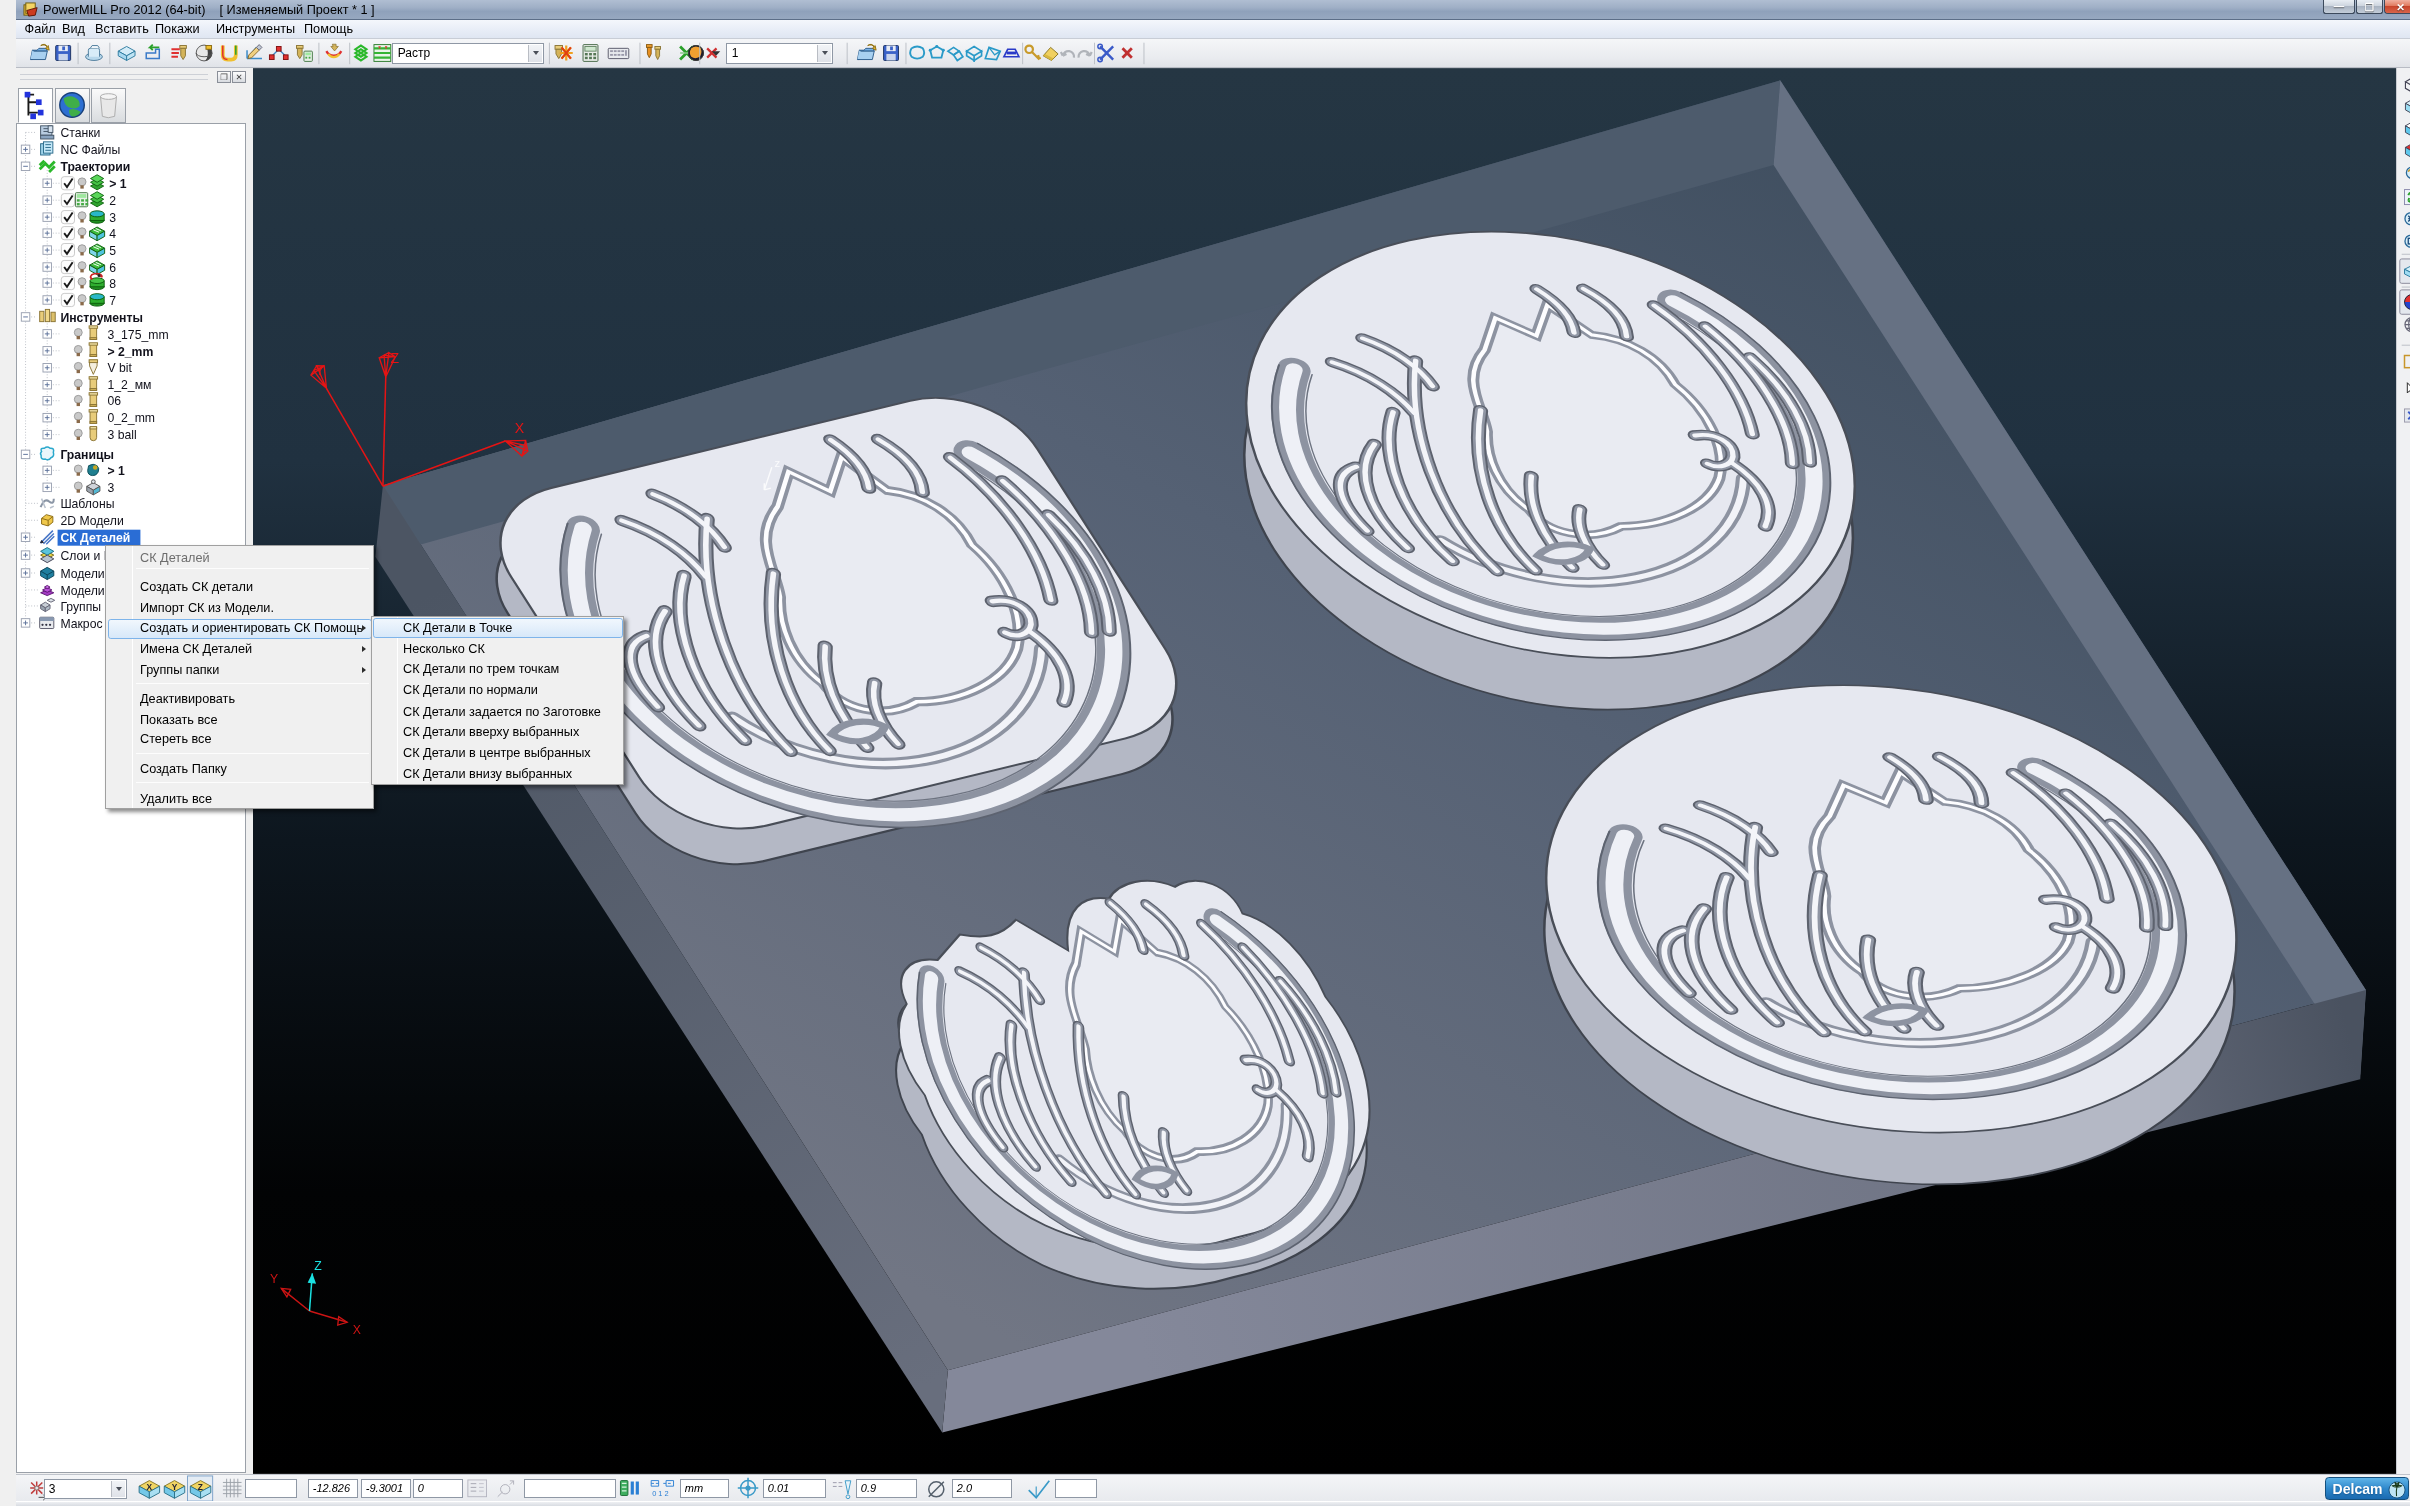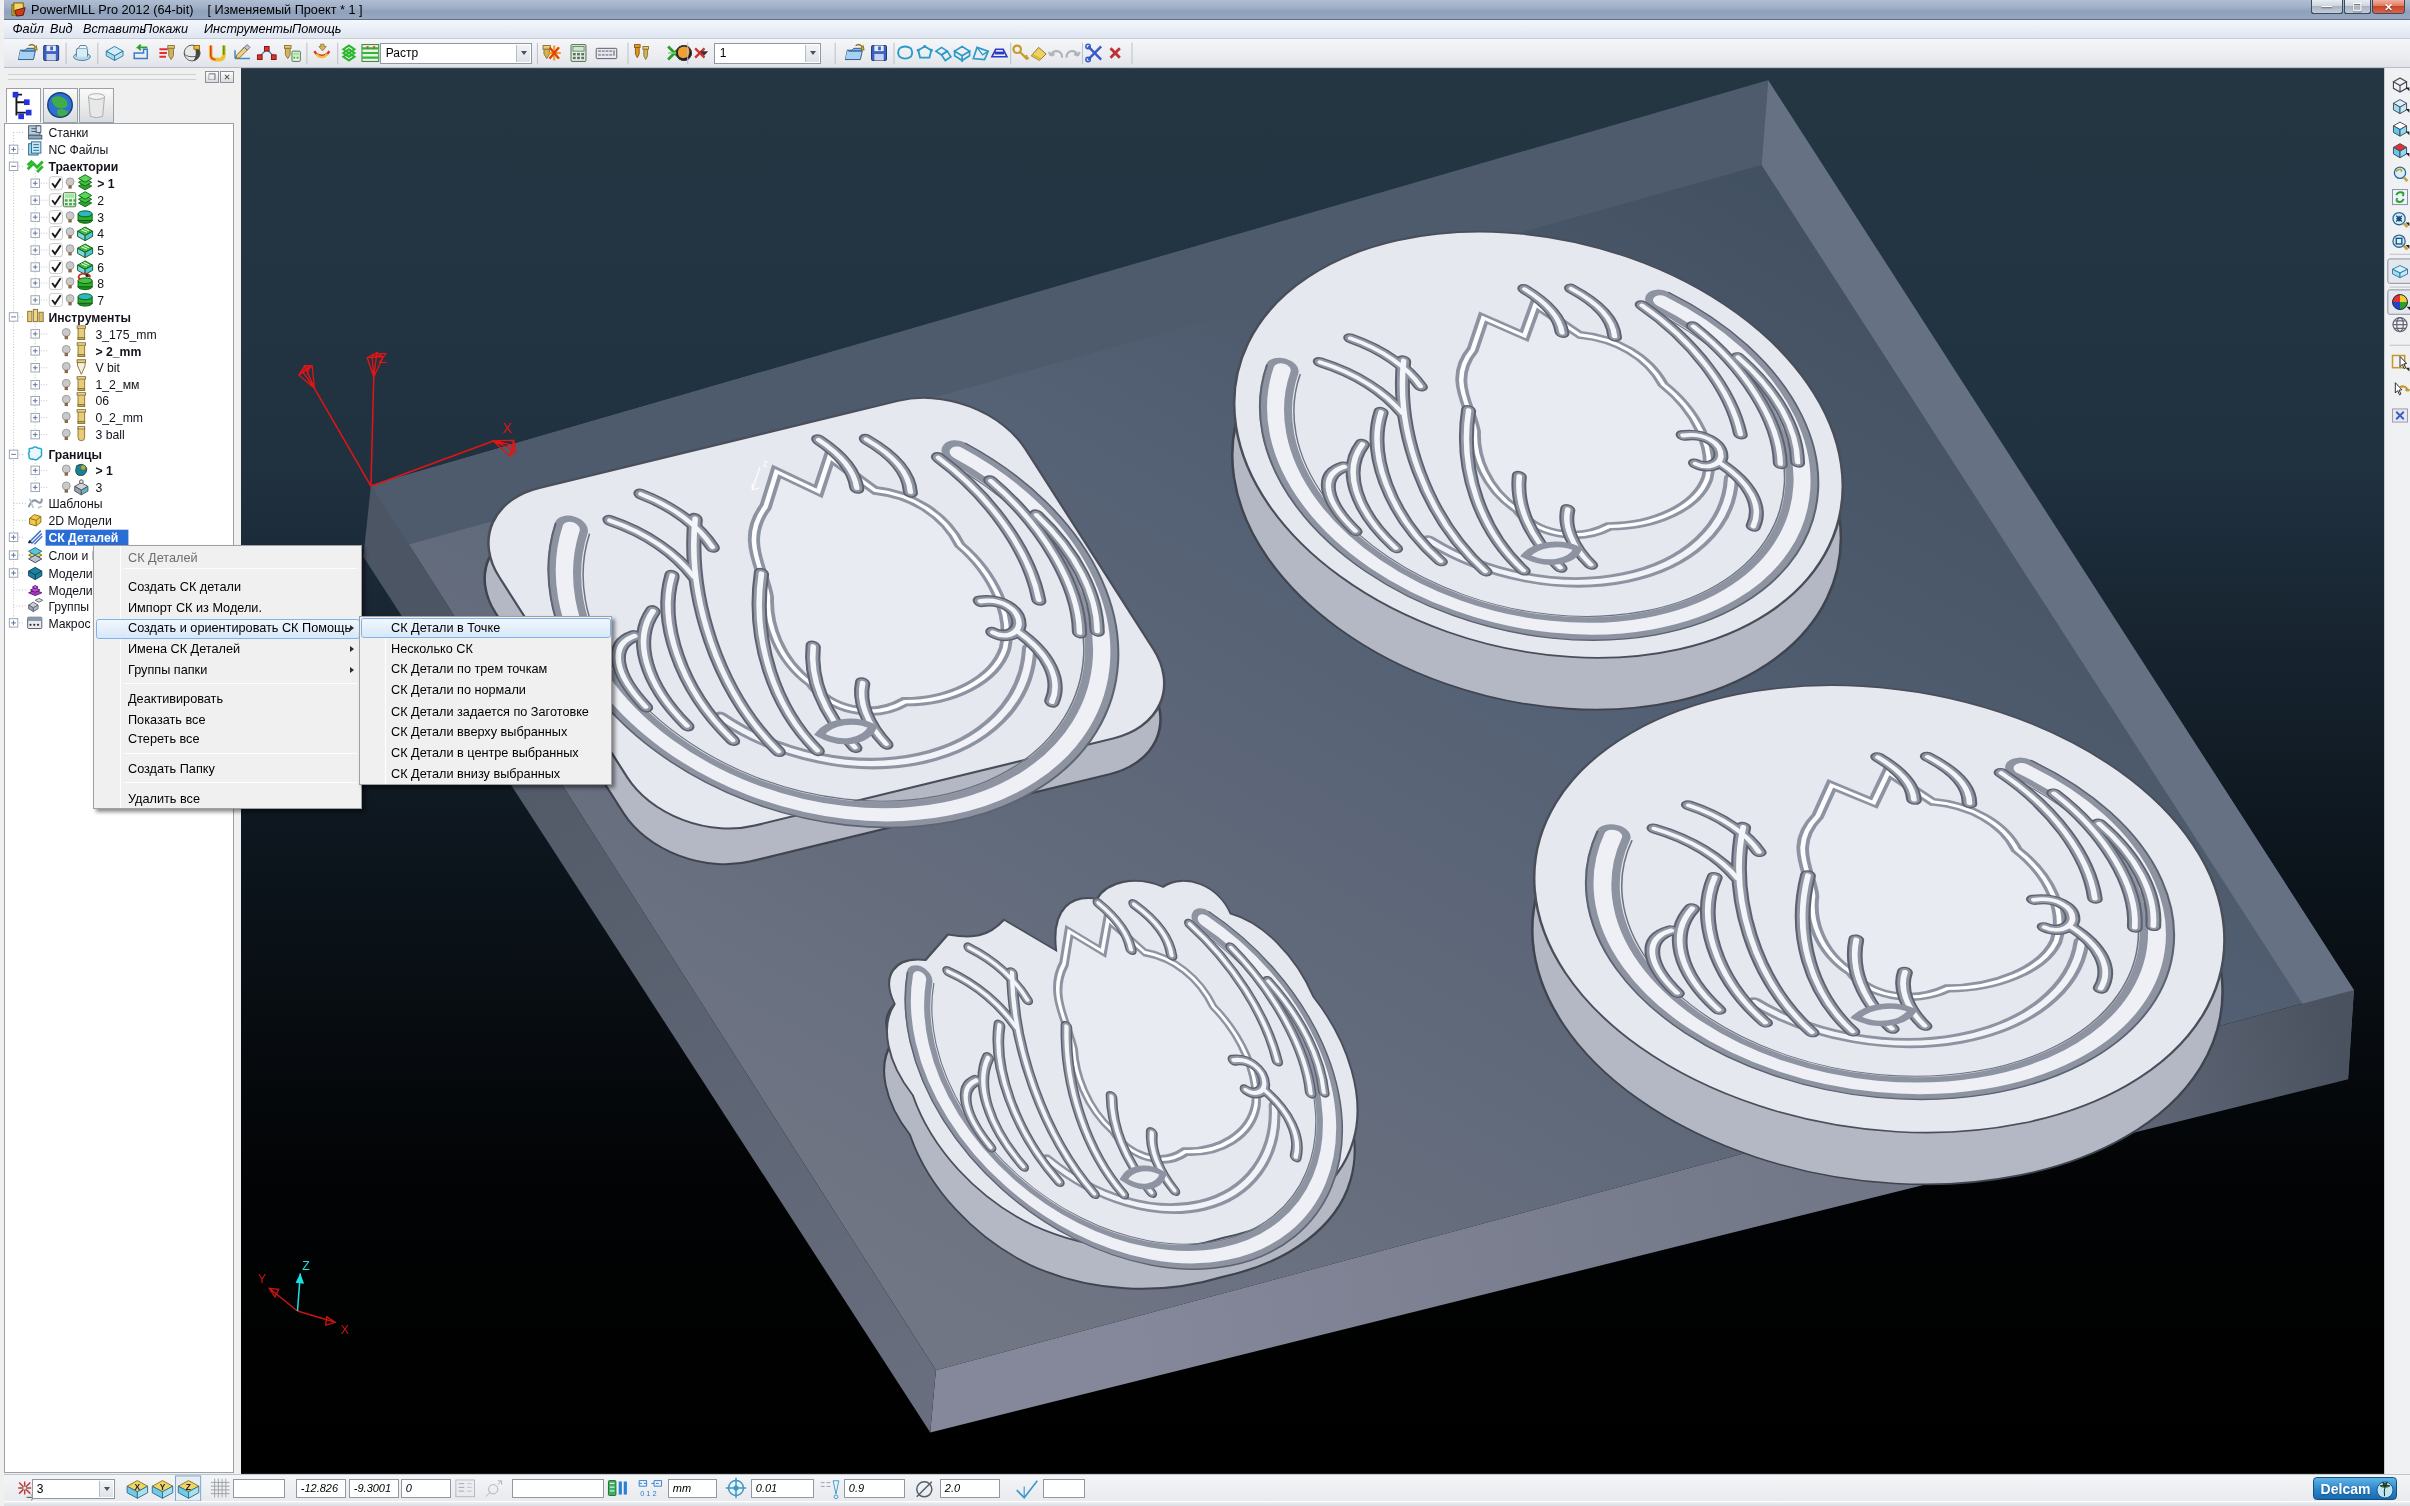--- a/index.html
+++ b/index.html
@@ -1,35 +1,35 @@
 <!DOCTYPE html>
 <html style="font-size:15px"><head>
 <meta charset="utf-8">
 <style>
 * { margin:0; padding:0; box-sizing:border-box; }
 html,body { width:2411px; height:1507px; overflow:hidden; font-family:"Liberation Sans",sans-serif; background:#f0f0f0; }
-#root { position:absolute; left:4px; top:0; width:2334px; height:1507px; }
+#root { position:absolute; left:16px; top:0; width:2334px; height:1507px; }
 .abs { position:absolute; }
 
 
 #titlebar { position:absolute; left:0; top:0; width:2411px; height:20px;
   background:linear-gradient(180deg,#b0bed2 0%,#9fafc6 40%,#8fa1bb 60%,#97a8c0 100%);
   border-bottom:0.9px solid #5c6e88; }
 #titlebar .ttext { position:absolute; left:27px; top:2.8px; font-size:12.7px; color:#000; }
 .winbtn { position:absolute; top:0; height:14px; border:0.9px solid #3c4a5c; border-top:none;
   background:linear-gradient(180deg,#e8edf3 0%,#cdd5df 45%,#aab4c2 50%,#c3cdd9 100%); }
 .winbtn.close { background:linear-gradient(180deg,#f0b0a0 0%,#e07a5f 45%,#c8452c 50%,#d8654a 100%); }
 .winbtn span { position:absolute; left:50%; top:50%; transform:translate(-50%,-52%); font-weight:bold; font-size:10.4px; color:#fff; text-shadow:0 0.9px 0.9px #00000088;}
 .winbtn span.dash { color:#fff; }
 
 
 #menubar { position:absolute; left:0; top:20px; width:2411px; height:19px;
   background:linear-gradient(180deg,#f4f7fc 0%,#e9eef7 50%,#dfe6f2 100%);
   border-bottom:0.9px solid #c8cdd6; }
-#menubar .mi { position:absolute; top:1.9px; font-size:12.7px; color:#000;font-style:italic; }
+#menubar .mi { position:absolute; top:1.9px; font-size:12.7px; color:#000; }
 
 
 #toolbar { position:absolute; left:0; top:39px; width:2411px; height:29px;
   background:linear-gradient(180deg,#f5f6f8 0%,#e9ebef 70%,#e0e3e8 100%);
   border-bottom:0.9px solid #b8bcc4; }
 .combo { position:absolute; background:#fff; border:0.9px solid #8f98a5; font-size:12px; color:#000; }
 .combo .arr { position:absolute; right:0.9px; top:0.9px; bottom:0.9px; width:14px; background:linear-gradient(180deg,#f2f4f7,#dfe2e8); border-left:0.9px solid #b9bdc4; }
 .combo .arr:after { content:""; position:absolute; left:3.8px; top:6.6px; border:3.8px solid transparent; border-top:4.7px solid #4a4f58; }
 
 

